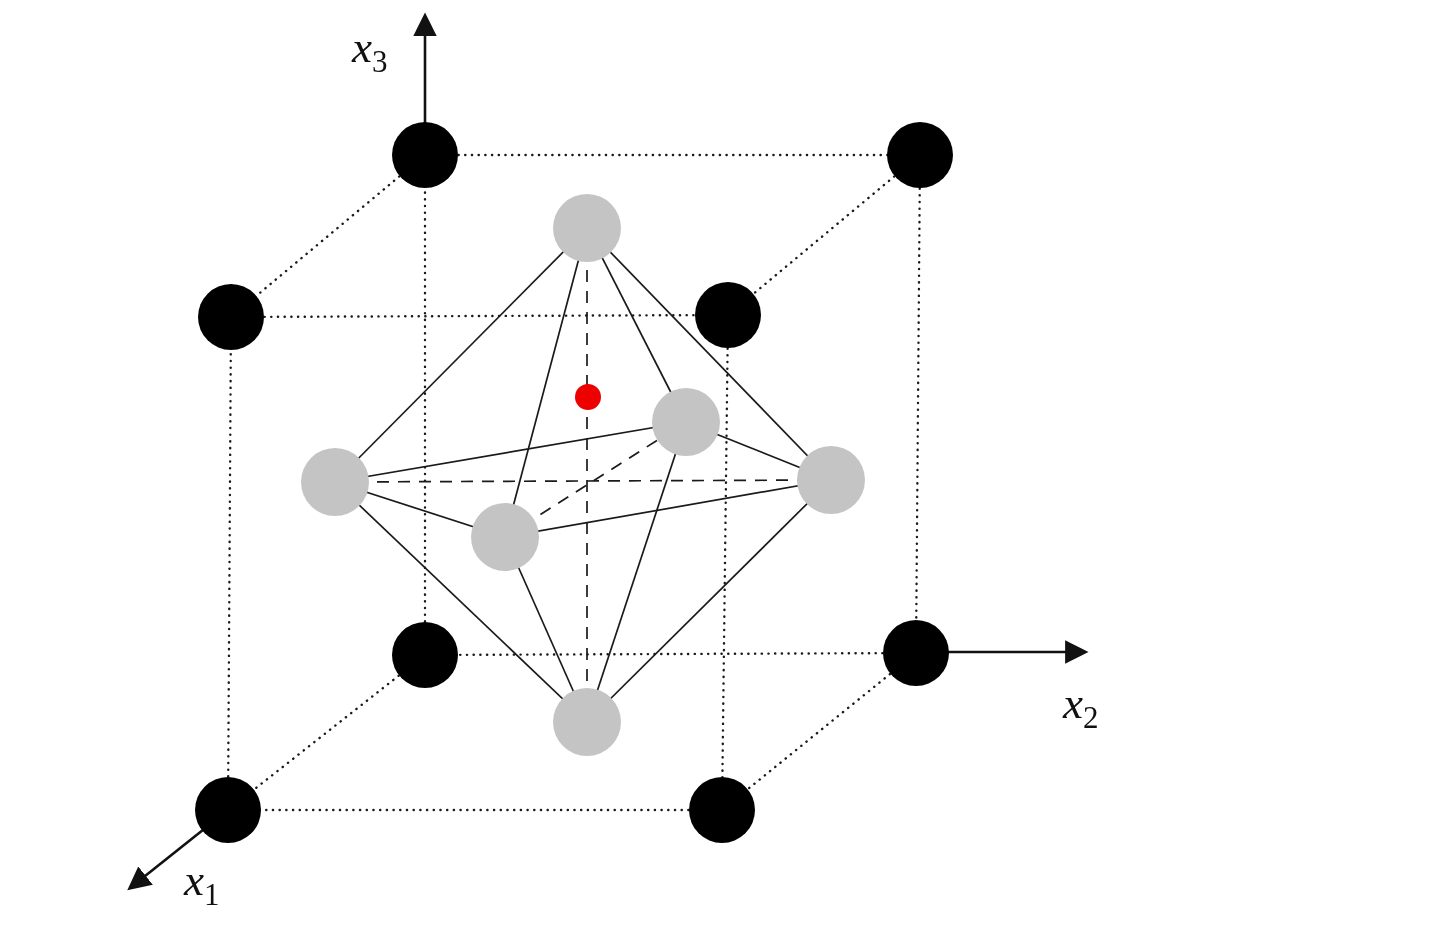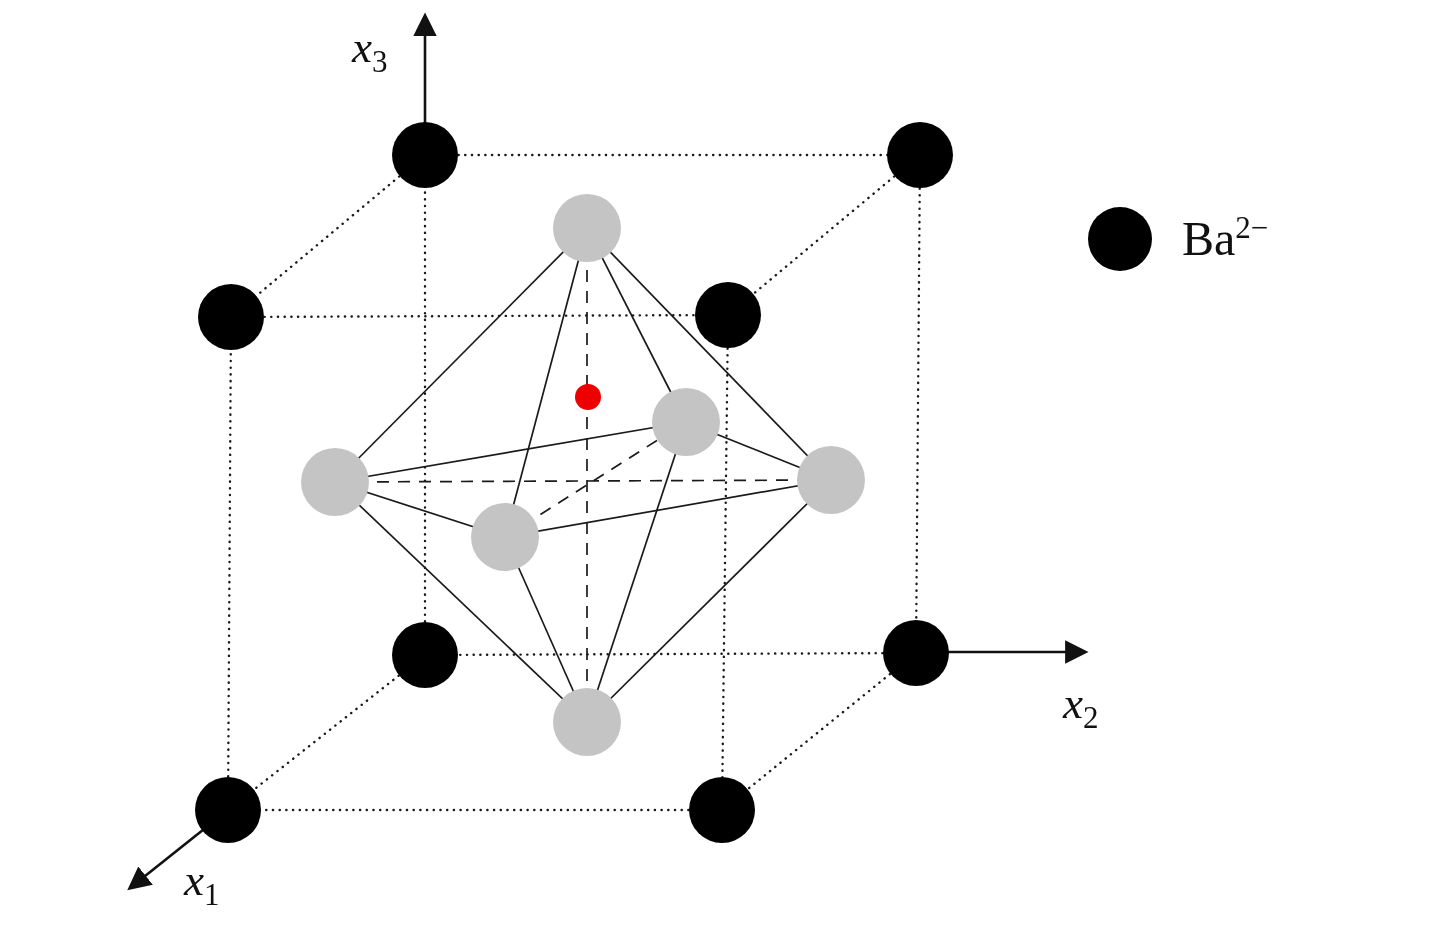--- a/index.html
+++ b/index.html
@@ -106,21 +106,15 @@
         <circle cx="587" cy="722" r="34" fill="#c4c4c4"></circle>
         <circle cx="335" cy="482" r="34" fill="#c4c4c4"></circle>
         <circle cx="831" cy="480" r="34" fill="#c4c4c4"></circle>
         <circle cx="505" cy="537" r="34" fill="#c4c4c4"></circle>
         <circle cx="686" cy="422" r="34" fill="#c4c4c4"></circle>
         <circle cx="588" cy="397" r="13" fill="#ee0000"></circle>
       </g>
   </svg>
 
   <div class="legend">
-    <div class="legend-row">
-      <span class="legend-dot-box">
-          <span class="legend-dot" style="width: 64px; height: 64px; background: rgb(0, 0, 0);"></span>
-        </span>
-      <span class="legend-label"><span>Ba</span><sup class="legend-sup">2−</sup></span>
-    </div>
   </div>
 
 </div>
 
 </body></html>

